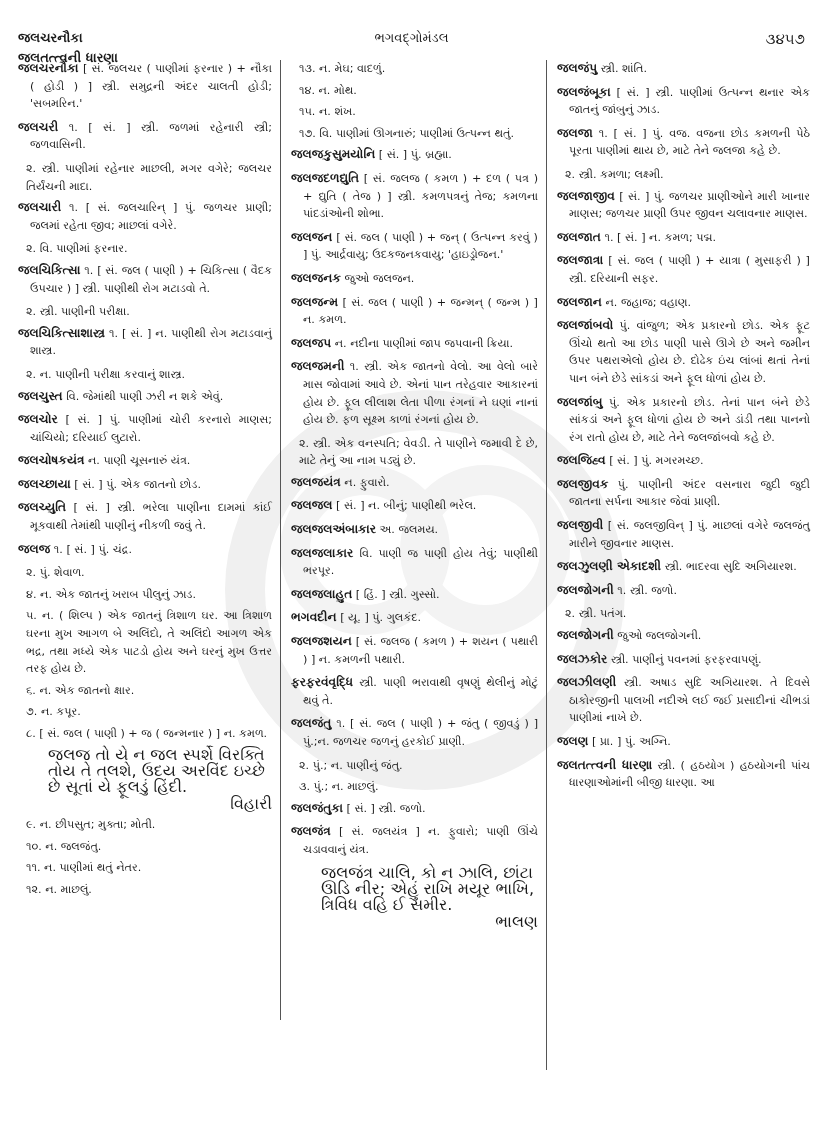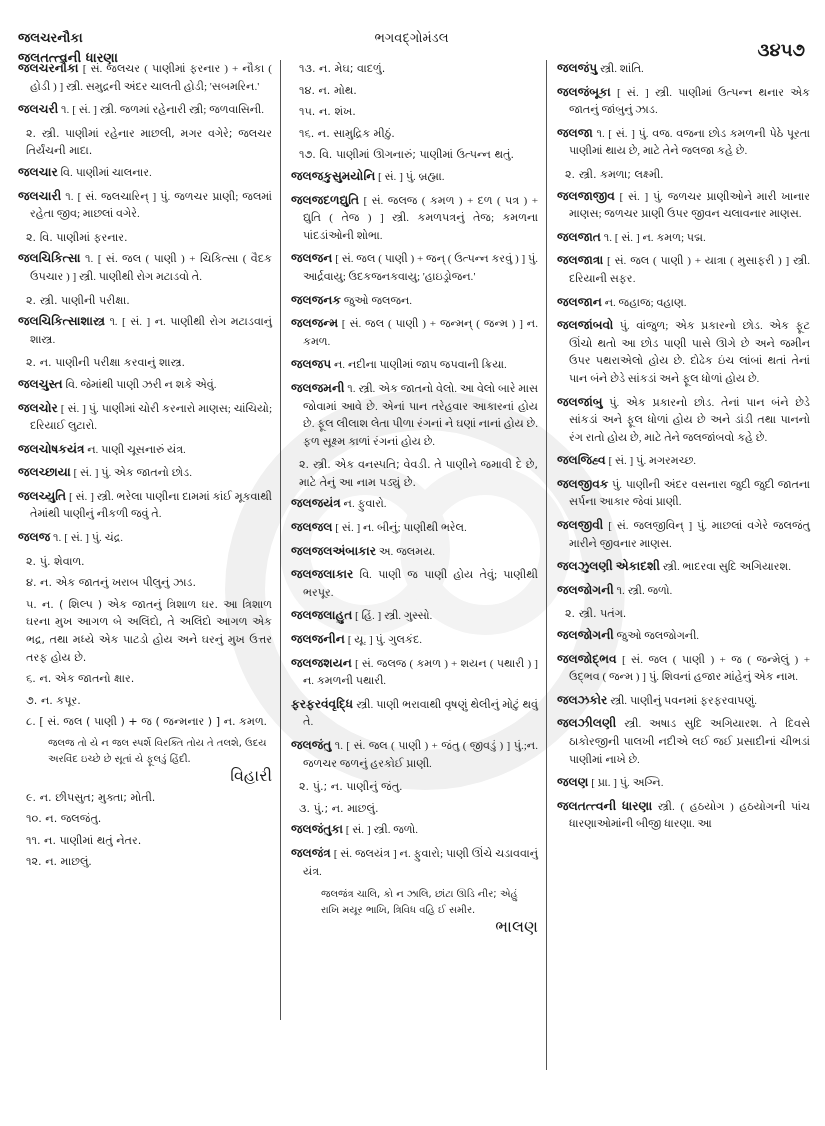--- a/index.html
+++ b/index.html
@@ -4,30 +4,30 @@
 <style>
   html,body{margin:0;padding:0;background:#ffffff;}
   body{width:825px;height:1126px;overflow:hidden;position:relative;color:#1a1a1a;
        font-family:"DejaVu Sans","Liberation Sans",sans-serif;}
   .watermark{position:absolute;left:215px;top:380px;width:420px;height:420px;pointer-events:none;}
   .watermark svg{width:100%;height:100%;}
   .header{position:absolute;top:30px;left:18px;right:20px;height:20px;}
   .hdr-left{position:absolute;left:0;top:0;font-size:13px;font-weight:bold;}
   .hdr-left2{position:absolute;left:0;top:20px;font-size:13px;font-weight:bold;}
   .hdr-center{position:absolute;left:0;right:0;top:0;text-align:center;font-size:13px;}
-  .hdr-right{position:absolute;right:0;top:9px;font-size:18px;font-weight:bold;}
+  .hdr-right{position:absolute;right:0;top:0;font-size:15px;font-weight:normal;}
   .cols{position:absolute;top:60px;left:18px;width:792px;height:1040px;display:flex;}
   .col{position:relative;box-sizing:border-box;font-size:11.2px;line-height:17.6px;}
   .col1{width:262px;padding-right:8px;}
   .col2{width:266px;border-left:1px solid #555;padding:0 8px 0 10px;height:960px;}
   .col3{width:264px;border-left:1px solid #555;padding:0 0 0 10px;height:1010px;}
-  .entry{margin-bottom:6px;text-align:justify;padding-left:12px;text-indent:-12px;font-family:Liberation Serif, serif;}
+  .entry{margin-bottom:6px;text-align:justify;padding-left:12px;text-indent:-12px;}
   .sub{margin-bottom:4px;text-align:justify;padding-left:8px;}
   .hw{font-weight:bold;font-size:12.2px;}
-  .quote{padding-left:30px;font-size:10px;line-height:16px;}
+  .quote{padding-left:30px;font-size:16px;line-height:16px;}
   .quote-src{text-align:right;font-size:16px;margin-bottom:4px;}
 </style>
 </head>
 <body>
 
 <div class="watermark">
   <svg viewBox="0 0 420 420">
     <circle cx="210" cy="210" r="180" fill="none" stroke="#f0f0f0" stroke-width="40"></circle>
     <circle cx="150" cy="170" r="70" fill="none" stroke="#f3f3f3" stroke-width="30"></circle>
     <circle cx="270" cy="170" r="70" fill="none" stroke="#f3f3f3" stroke-width="30"></circle>
@@ -39,21 +39,20 @@
   <div class="hdr-left2">જલતત્ત્વની ધારણા</div>
   <div class="hdr-center">ભગવદ્ગોમંડલ</div>
   <div class="hdr-right">૩૪૫૭</div>
 </div>
 
 <div class="cols">
   <div class="col col1" id="col0">
       <div class="entry"><span class="hw">જલચરનૌકા</span><span> [ સં. જલચર ( પાણીમાં ફરનાર ) + નૌકા ( હોડી ) ] સ્ત્રી. સમુદ્રની અંદર ચાલતી હોડી; 'સબમરિન.'</span></div>
       <div class="entry"><span class="hw">જલચરી</span><span> ૧. [ સં. ] સ્ત્રી. જળમાં રહેનારી સ્ત્રી; જળવાસિની.</span></div>
       <div class="sub">૨. સ્ત્રી. પાણીમાં રહેનાર માછલી, મગર વગેરે; જલચર તિર્યંચની માદા.</div>
-      <div class="entry"><span class="hw">જલચાર</span><span> વિ. પાણીમાં ચાલનાર.</span></div>
       <div class="entry"><span class="hw">જલચારી</span><span> ૧. [ સં. જલચારિન્ ] પું. જળચર પ્રાણી; જલમાં રહેતા જીવ; માછલાં વગેરે.</span></div>
       <div class="sub">૨. વિ. પાણીમાં ફરનાર.</div>
       <div class="entry"><span class="hw">જલચિકિત્સા</span><span> ૧. [ સં. જલ ( પાણી ) + ચિકિત્સા ( વૈદક ઉપચાર ) ] સ્ત્રી. પાણીથી રોગ મટાડવો તે.</span></div>
       <div class="sub">૨. સ્ત્રી. પાણીની પરીક્ષા.</div>
       <div class="entry"><span class="hw">જલચિકિત્સાશાસ્ત્ર</span><span> ૧. [ સં. ] ન. પાણીથી રોગ મટાડવાનું શાસ્ત્ર.</span></div>
       <div class="sub">૨. ન. પાણીની પરીક્ષા કરવાનું શાસ્ત્ર.</div>
       <div class="entry"><span class="hw">જલચુસ્ત</span><span> વિ. જેમાંથી પાણી ઝરી ન શકે એવું.</span></div>
       <div class="entry"><span class="hw">જલચોર</span><span> [ સં. ] પું. પાણીમાં ચોરી કરનારો માણસ; ચાંચિયો; દરિયાઈ લુટારો.</span></div>
       <div class="entry"><span class="hw">જલચોષકયંત્ર</span><span> ન. પાણી ચૂસનારું યંત્ર.</span></div>
       <div class="entry"><span class="hw">જલચ્છાયા</span><span> [ સં. ] પું. એક જાતનો છોડ.</span></div>
@@ -69,36 +68,35 @@
       <div class="quote-src">વિહારી</div>
       <div class="sub">૯. ન. છીપસુત; મુક્તા; મોતી.</div>
       <div class="sub">૧૦. ન. જલજંતુ.</div>
       <div class="sub">૧૧. ન. પાણીમાં થતું નેતર.</div>
       <div class="sub">૧૨. ન. માછલું.</div>
     </div>
   <div class="col col2" id="col1">
       <div class="sub">૧૩. ન. મેઘ; વાદળું.</div>
       <div class="sub">૧૪. ન. મોથ.</div>
       <div class="sub">૧૫. ન. શંખ.</div>
-      <div class="sub">૧૬. ન. સામુદ્રિક મીઠું.</div>
       <div class="sub">૧૭. વિ. પાણીમાં ઊગનારું; પાણીમાં ઉત્પન્ન થતું.</div>
       <div class="entry"><span class="hw">જલજકુસુમયોનિ</span><span> [ સં. ] પું. બ્રહ્મા.</span></div>
       <div class="entry"><span class="hw">જલજદળદ્યુતિ</span><span> [ સં. જલજ ( કમળ ) + દળ ( પત્ર ) + દ્યુતિ ( તેજ ) ] સ્ત્રી. કમળપત્રનું તેજ; કમળના પાંદડાંઓની શોભા.</span></div>
       <div class="entry"><span class="hw">જલજન</span><span> [ સં. જલ ( પાણી ) + જન્ ( ઉત્પન્ન કરવું ) ] પું. આર્દ્રવાયુ; ઉદકજનકવાયુ; 'હાઇડ્રોજન.'</span></div>
       <div class="entry"><span class="hw">જલજનક</span><span> જુઓ જલજન.</span></div>
       <div class="entry"><span class="hw">જલજન્મ</span><span> [ સં. જલ ( પાણી ) + જન્મન્ ( જન્મ ) ] ન. કમળ.</span></div>
       <div class="entry"><span class="hw">જલજપ</span><span> ન. નદીના પાણીમાં જાપ જપવાની ક્રિયા.</span></div>
       <div class="entry"><span class="hw">જલજમની</span><span> ૧. સ્ત્રી. એક જાતનો વેલો. આ વેલો બારે માસ જોવામાં આવે છે. એનાં પાન તરેહવાર આકારનાં હોય છે. ફૂલ લીલાશ લેતા પીળા રંગનાં ને ઘણાં નાનાં હોય છે. ફળ સૂક્ષ્મ કાળાં રંગનાં હોય છે.</span></div>
       <div class="sub">૨. સ્ત્રી. એક વનસ્પતિ; વેવડી. તે પાણીને જમાવી દે છે, માટે તેનું આ નામ પડ્યું છે.</div>
       <div class="entry"><span class="hw">જલજયંત્ર</span><span> ન. ફુવારો.</span></div>
       <div class="entry"><span class="hw">જલજલ</span><span> [ સં. ] ન. બીનું; પાણીથી ભરેલ.</span></div>
       <div class="entry"><span class="hw">જલજલઅંબાકાર</span><span> અ. જલમય.</span></div>
       <div class="entry"><span class="hw">જલજલાકાર</span><span> વિ. પાણી જ પાણી હોય તેવું; પાણીથી ભરપૂર.</span></div>
       <div class="entry"><span class="hw">જલજલાહુત</span><span> [ હિં. ] સ્ત્રી. ગુસ્સો.</span></div>
-      <div class="entry"><span class="hw">જલજનીન</span><span> [ યૂ. ] પું. ગુલકંદ.</span></div>
+      <div class="entry"><span class="hw">ભગવદીન</span><span> [ યૂ. ] પું. ગુલકંદ.</span></div>
       <div class="entry"><span class="hw">જલજશયન</span><span> [ સં. જલજ ( કમળ ) + શયન ( પથારી ) ] ન. કમળની પથારી.</span></div>
       <div class="entry"><span class="hw">ફરફરવંવૃદ્ધિ</span><span> સ્ત્રી. પાણી ભરાવાથી વૃષણું થેલીનું મોટું થવું તે.</span></div>
       <div class="entry"><span class="hw">જલજંતુ</span><span> ૧. [ સં. જલ ( પાણી ) + જંતુ ( જીવડું ) ] પું.;ન. જળચર જળનું હરકોઈ પ્રાણી.</span></div>
       <div class="sub">૨. પું.; ન. પાણીનું જંતુ.</div>
       <div class="sub">૩. પું.; ન. માછલું.</div>
       <div class="entry"><span class="hw">જલજંતુકા</span><span> [ સં. ] સ્ત્રી. જળો.</span></div>
       <div class="entry"><span class="hw">જલજંત્ર</span><span> [ સં. જલયંત્ર ] ન. ફુવારો; પાણી ઊંચે ચડાવવાનું યંત્ર.</span></div>
       <div class="quote">જલજંત્ર ચાલિ, કો ન ઝાલિ, છાંટા ઊડિ નીર; એહું રાખિ મયૂર ભાખિ, ત્રિવિધ વહિ ઈ સમીર.</div>
       <div class="quote-src">ભાલણ</div>
     </div>
@@ -113,19 +111,18 @@
       <div class="entry"><span class="hw">જલજાન</span><span> ન. જહાજ; વહાણ.</span></div>
       <div class="entry"><span class="hw">જલજાંબવો</span><span> પું. વાંજુળ; એક પ્રકારનો છોડ. એક ફૂટ ઊંચો થતો આ છોડ પાણી પાસે ઊગે છે અને જમીન ઉપર પથરાએલો હોય છે. દોઢેક ઇંચ લાંબાં થતાં તેનાં પાન બંને છેડે સાંકડાં અને ફૂલ ધોળાં હોય છે.</span></div>
       <div class="entry"><span class="hw">જલજાંબુ</span><span> પું. એક પ્રકારનો છોડ. તેનાં પાન બંને છેડે સાંકડાં અને ફૂલ ધોળાં હોય છે અને ડાંડી તથા પાનનો રંગ રાતો હોય છે, માટે તેને જલજાંબવો કહે છે.</span></div>
       <div class="entry"><span class="hw">જલજિહ્વ</span><span> [ સં. ] પું. મગરમચ્છ.</span></div>
       <div class="entry"><span class="hw">જલજીવક</span><span> પું. પાણીની અંદર વસનારા જુદી જુદી જાતના સર્પના આકાર જેવાં પ્રાણી.</span></div>
       <div class="entry"><span class="hw">જલજીવી</span><span> [ સં. જલજીવિન્ ] પું. માછલાં વગેરે જલજંતુ મારીને જીવનાર માણસ.</span></div>
       <div class="entry"><span class="hw">જલઝુલણી એકાદશી</span><span> સ્ત્રી. ભાદરવા સુદિ અગિયારશ.</span></div>
       <div class="entry"><span class="hw">જલજોગની</span><span> ૧. સ્ત્રી. જળો.</span></div>
       <div class="sub">૨. સ્ત્રી. પતંગ.</div>
       <div class="entry"><span class="hw">જલજોગની</span><span> જુઓ જલજોગની.</span></div>
-      <div class="entry"><span class="hw">જલજોદ્ભવ</span><span> [ સં. જલ ( પાણી ) + જ ( જન્મેલું ) + ઉદ્ભવ ( જન્મ ) ] પું. શિવનાં હજાર માંહેનું એક નામ.</span></div>
       <div class="entry"><span class="hw">જલઝકોર</span><span> સ્ત્રી. પાણીનું પવનમાં ફરફરવાપણું.</span></div>
       <div class="entry"><span class="hw">જલઝીલણી</span><span> સ્ત્રી. અષાડ સુદિ અગિયારશ. તે દિવસે ઠાકોરજીની પાલખી નદીએ લઈ જઈ પ્રસાદીનાં ચીભડાં પાણીમાં નાખે છે.</span></div>
       <div class="entry"><span class="hw">જલણ</span><span> [ પ્રા. ] પું. અગ્નિ.</span></div>
       <div class="entry"><span class="hw">જલતત્ત્વની ધારણા</span><span> સ્ત્રી. ( હઠયોગ ) હઠયોગની પાંચ ધારણાઓમાંની બીજી ધારણા. આ</span></div>
     </div>
 </div>
 
 </body></html>

